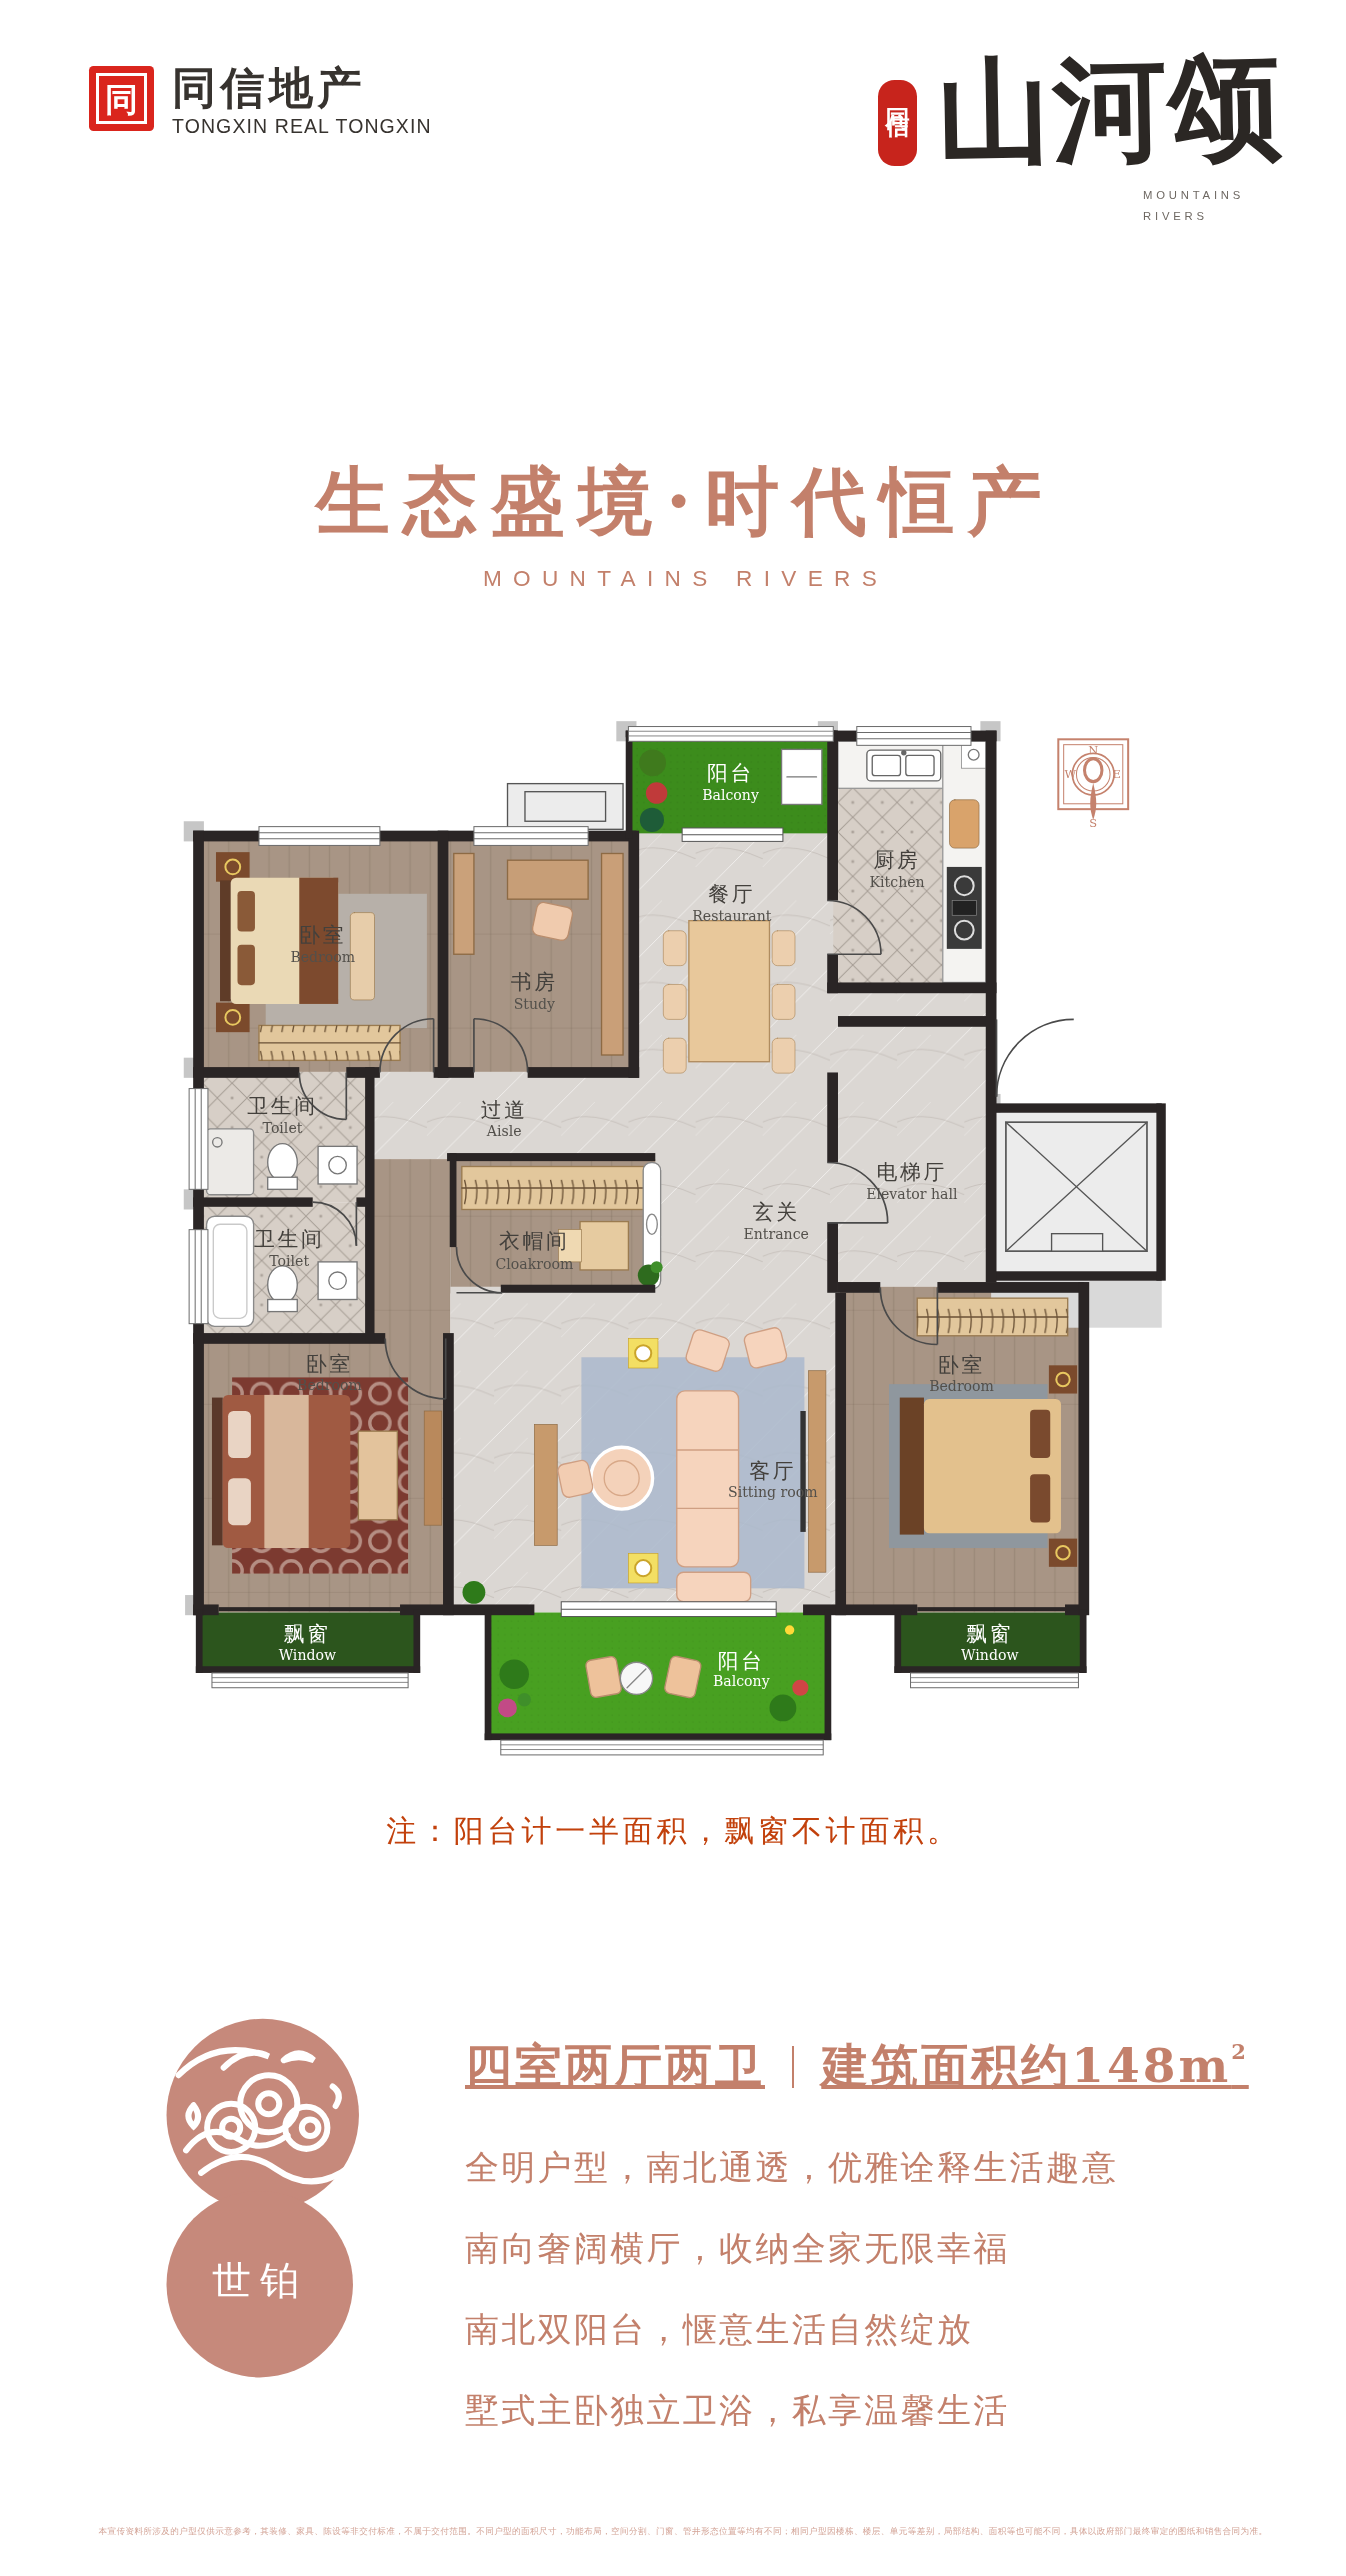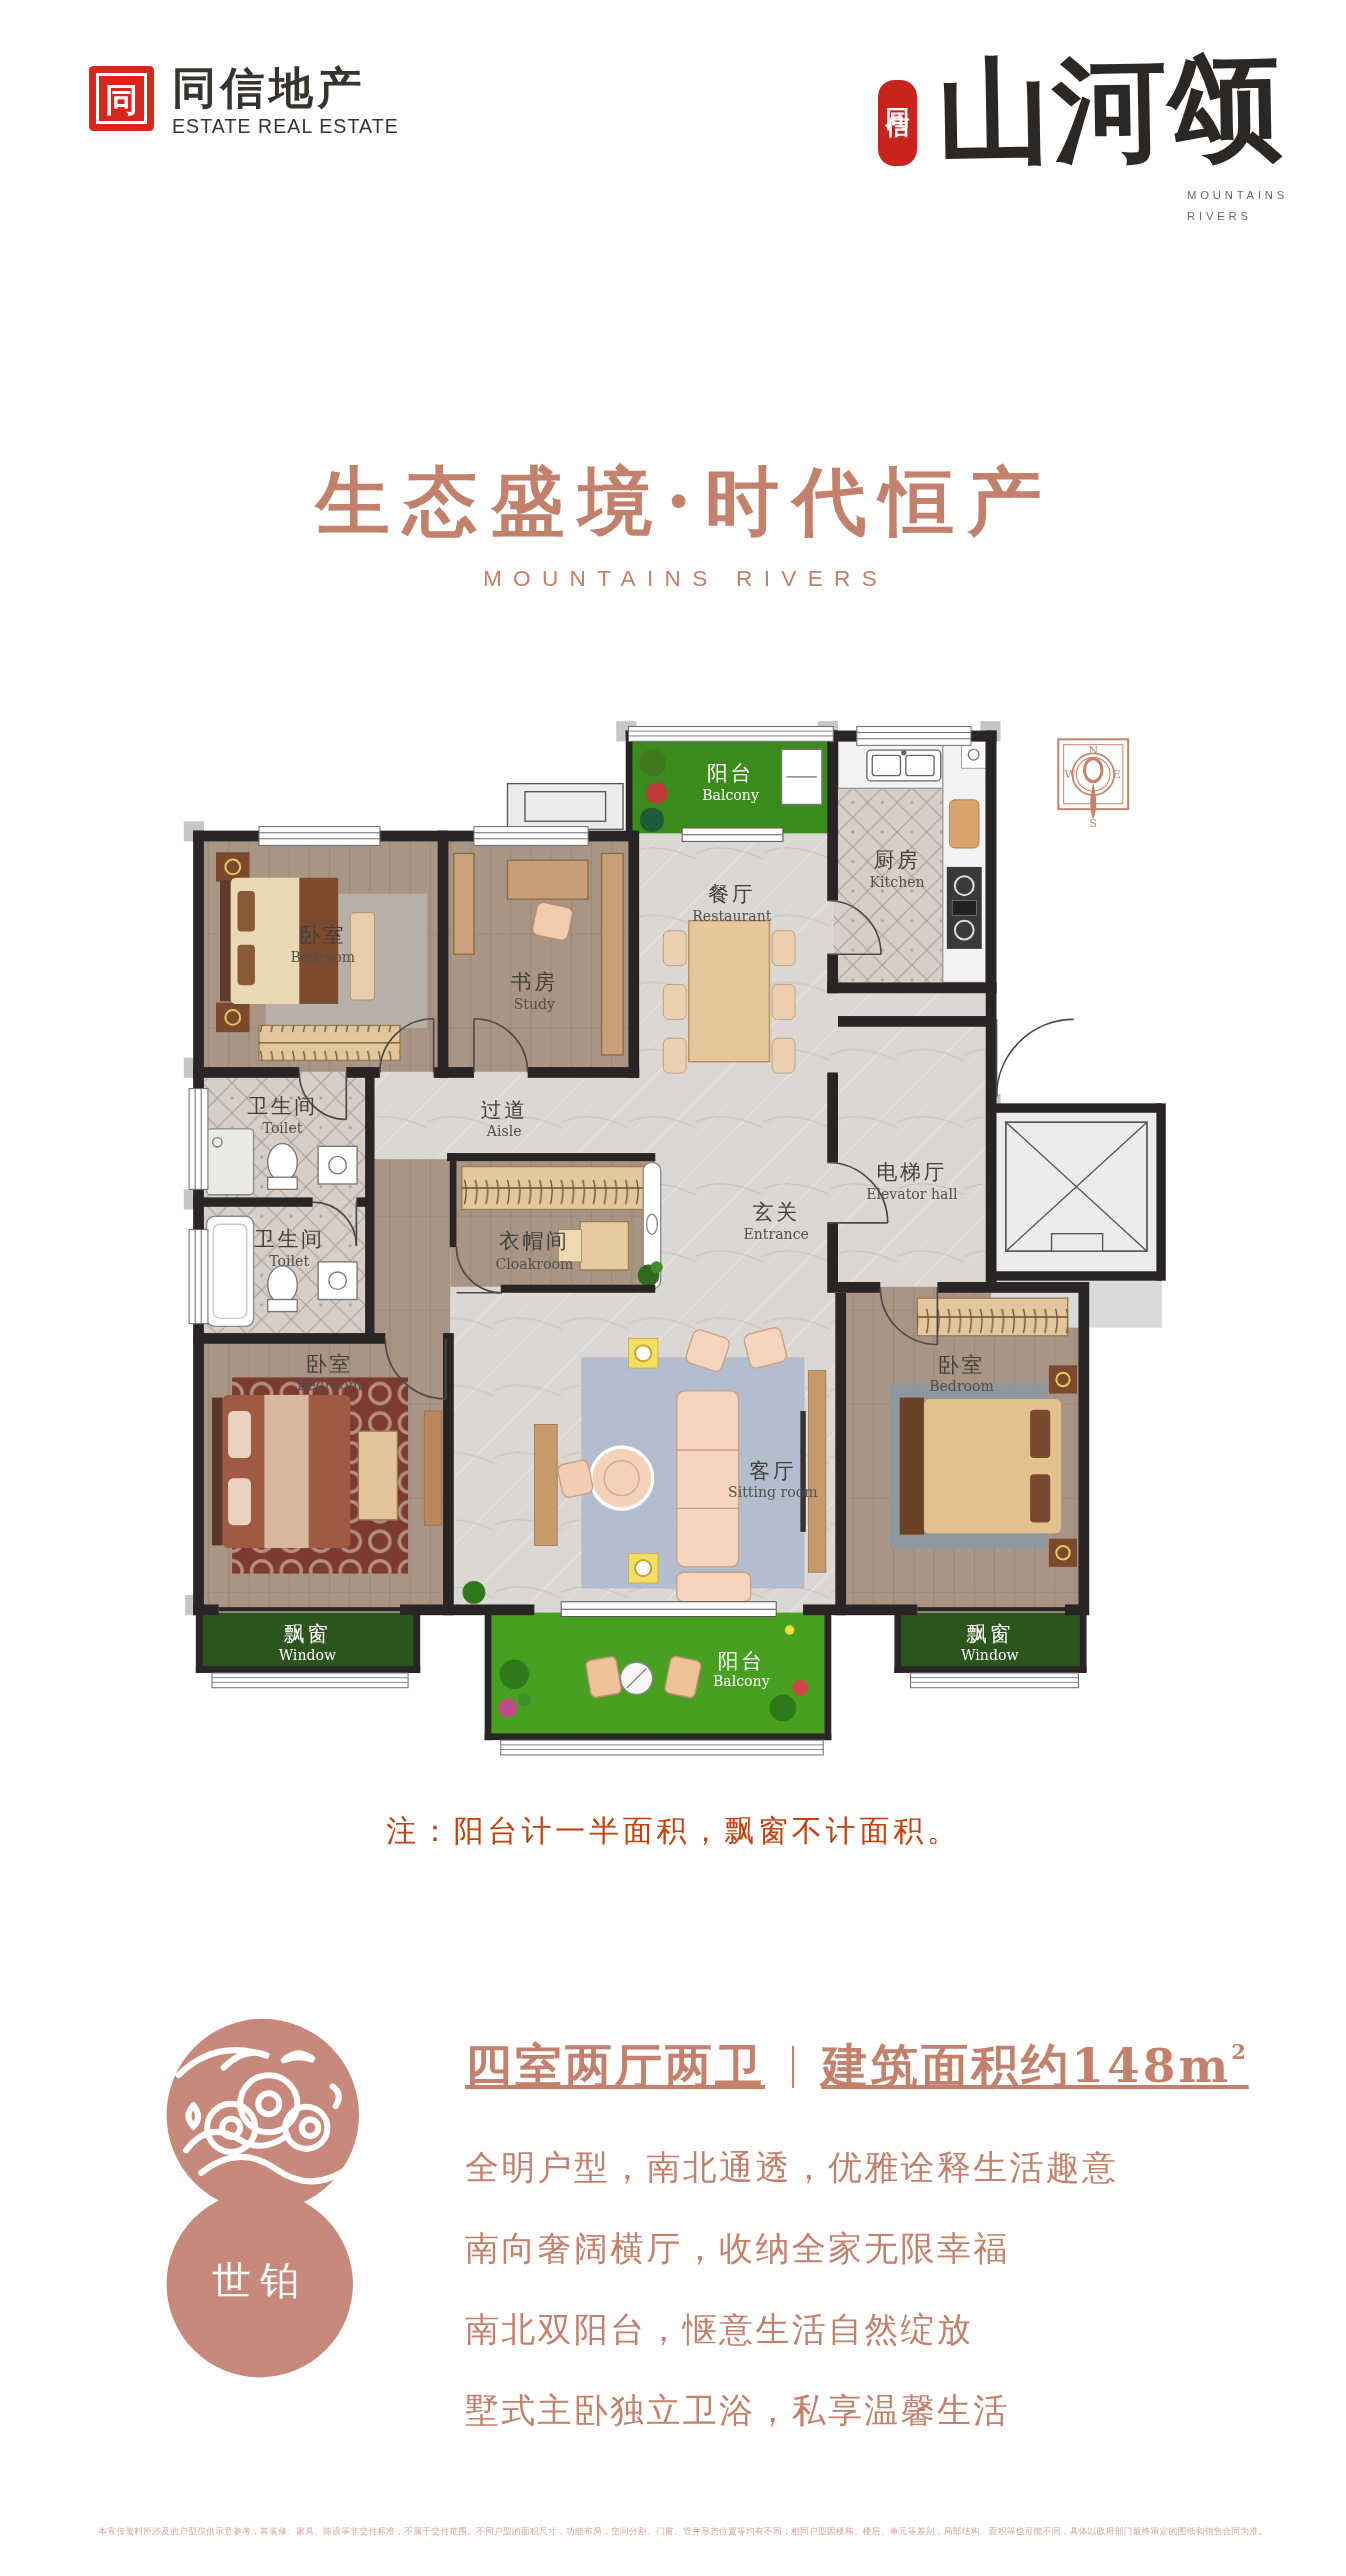--- a/index.html
+++ b/index.html
@@ -18,21 +18,21 @@
   .logo-en { font-size:19.5px; color:#37332f; letter-spacing:1.1px; margin-top:4.5px;
       font-family:"Liberation Sans",sans-serif; }
 
   .brand { position:absolute; left:872px; top:44px; width:421px; height:203px; }
   .brand-seal { position:absolute; left:6px; top:36px; width:39px; height:86px; background:#c7241c;
       border-radius:16.5px; color:#fff; text-align:center; padding-top:9px; }
   .brand-seal span { writing-mode:vertical-rl; font-size:24px; font-weight:bold; letter-spacing:6px; }
   .brand-callig { position:absolute; left:65px; top:7.5px; font-size:114px; font-weight:900; color:#2b2724;
       letter-spacing:1.5px; transform:rotate(-1deg); font-family:"DejaVu Serif",serif; line-height:1; }
   .brand-sub { position:absolute; left:271px; top:141px; color:#6e6862;
-      font-family:"Liberation Sans",sans-serif; font-size:11.3px; letter-spacing:3.8px; line-height:1.9;margin-left:44px; }
+      font-family:"Liberation Sans",sans-serif; font-size:11.3px; letter-spacing:3.8px; line-height:1.9; }
 
   
   .hero { position:absolute; left:0; top:453px; width:100%; text-align:center; color:#c3806b;padding-left:24px; }
   .hero-title { font-size:74px; letter-spacing:13.5px; font-weight:bold; }
   .hero-sub { margin-top:13px; font-size:22.6px; letter-spacing:11.3px; font-family:"Liberation Sans",sans-serif; }
 
   
   .plan-wrap { position:absolute; left:113px; top:699px; width:1098px; height:1068px; }
   .plan-wrap svg { width:1098px; height:1068px; }
   .cn-label { font-family:"DejaVu Serif",serif; font-size:31px; fill:#43403c; text-anchor:middle; letter-spacing:4px; }
@@ -64,21 +64,21 @@
 
 <div class="page">
 
   <div class="logo">
     <div class="logo-icon">
       <div class="inner-frame"></div>
       <div class="glyph">同</div>
     </div>
     <div class="logo-text">
       <div class="logo-cn">同信地产</div>
-      <div class="logo-en">ESTATE REAL ESTATE</div>
+      <div class="logo-en">TONGXIN REAL TONGXIN</div>
     </div>
   </div>
 
   <div class="brand">
     <div class="brand-seal">
       <span>同信</span>
     </div>
     <div class="brand-callig">山河颂</div>
     <div class="brand-sub">
       <div>MOUNTAINS</div>

